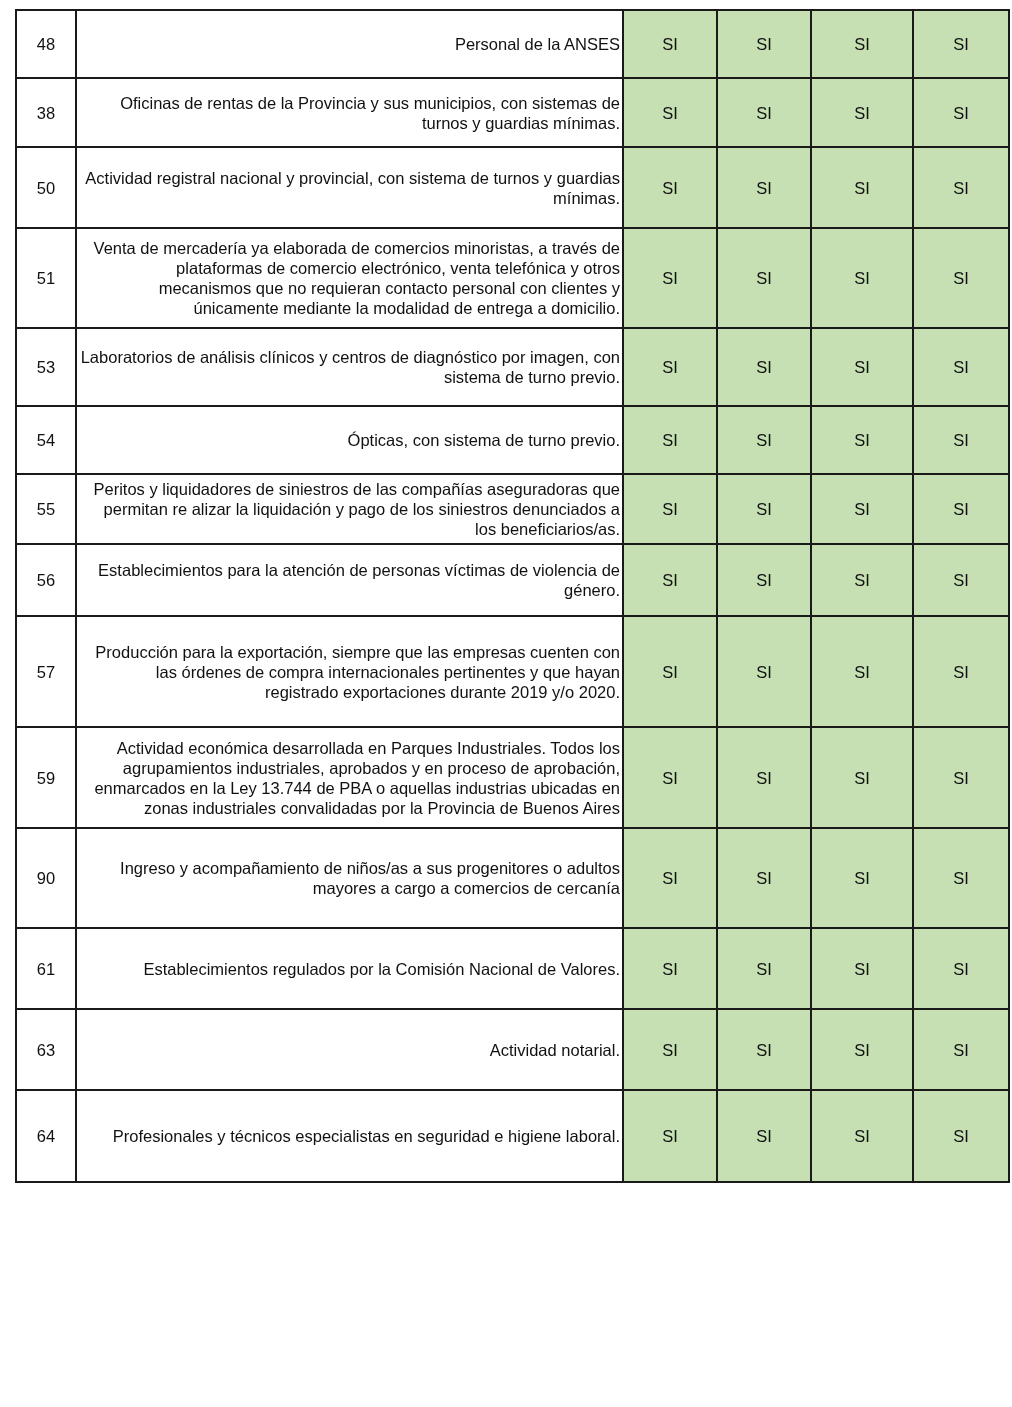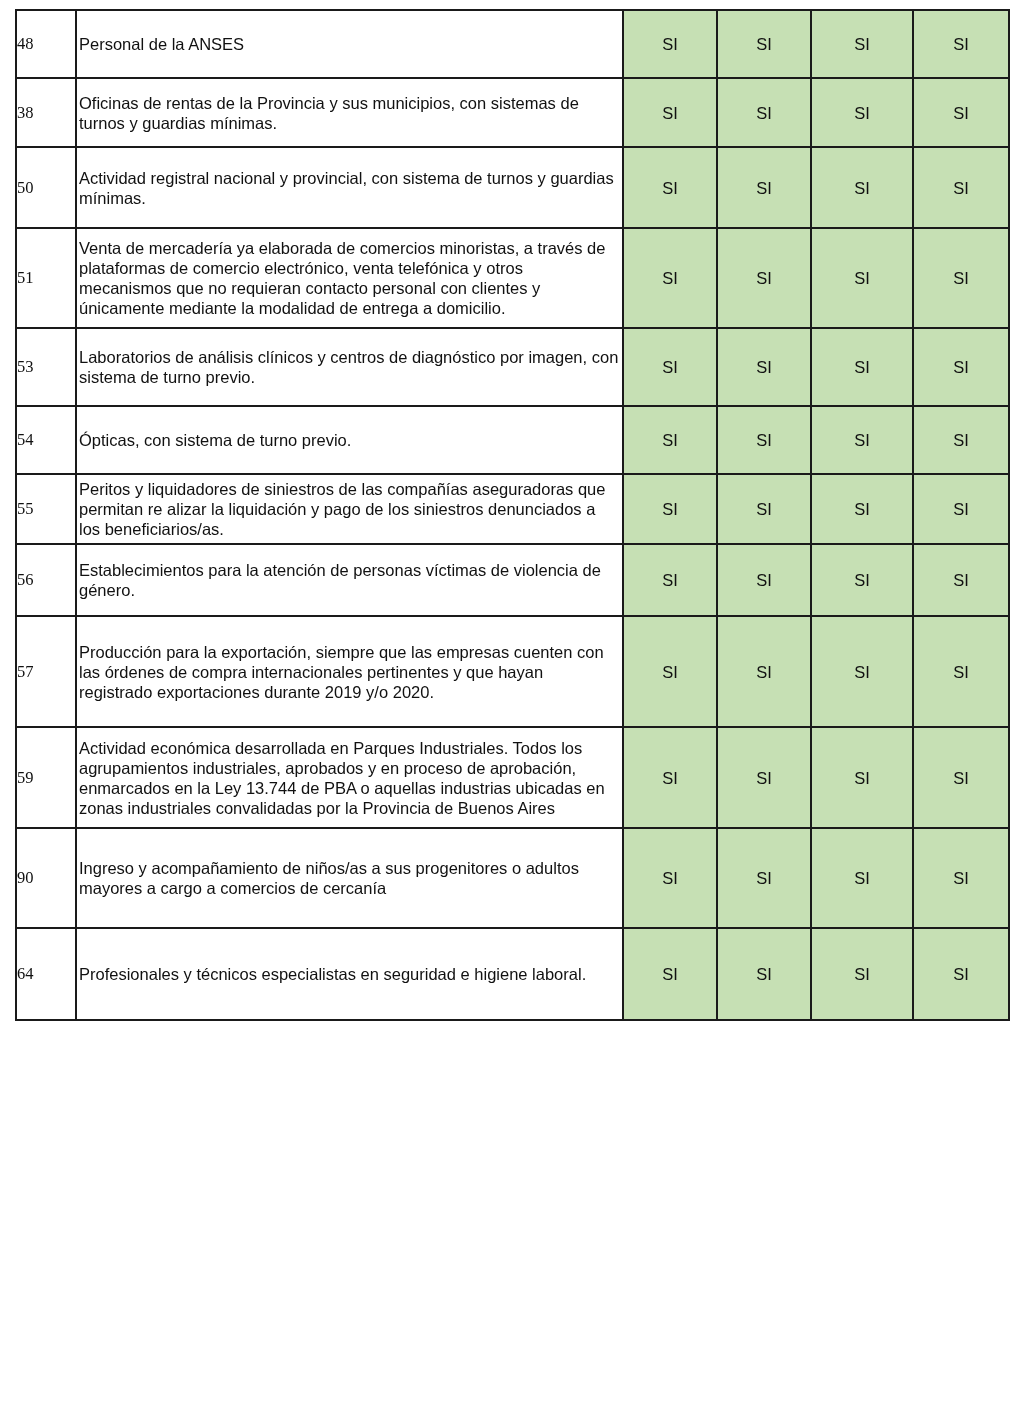--- a/index.html
+++ b/index.html
@@ -25,26 +25,25 @@
     }
     table.activities td {
       border: 2px solid #1a1a1a;
       padding: 0;
       font-size: 16.5px;
       line-height: 20px;
       vertical-align: middle;
     }
     td.num {
       width: 58px;
-      text-align: left;
-      font-family: Liberation Serif, serif;
+      text-align: center;
     }
     td.desc {
       width: 541px;
-      text-align: left;
+      text-align: right;
       padding-left: 2px !important;
       padding-right: 2px !important;
     }
     td.si {
       background: #c6e0b4;
       text-align: center;
     }
     td.si.c1 { width: 92px; }
     td.si.c2 { width: 92px; }
     td.si.c3 { width: 100px; }
@@ -136,20 +135,36 @@
       <td class="si c4">SI</td>
     </tr>
     <tr style="height:100px">
       <td class="num">90</td>
       <td class="desc">Ingreso y acompañamiento de niños/as a sus progenitores o adultos mayores a cargo a comercios de cercanía</td>
       <td class="si c1">SI</td>
       <td class="si c2">SI</td>
       <td class="si c3">SI</td>
       <td class="si c4">SI</td>
     </tr>
+    <tr style="height:81px">
+      <td class="num">61</td>
+      <td class="desc">Establecimientos regulados por la Comisión Nacional de Valores.</td>
+      <td class="si c1">SI</td>
+      <td class="si c2">SI</td>
+      <td class="si c3">SI</td>
+      <td class="si c4">SI</td>
+    </tr>
+    <tr style="height:81px">
+      <td class="num">63</td>
+      <td class="desc">Actividad notarial.</td>
+      <td class="si c1">SI</td>
+      <td class="si c2">SI</td>
+      <td class="si c3">SI</td>
+      <td class="si c4">SI</td>
+    </tr>
     <tr style="height:92px">
       <td class="num">64</td>
       <td class="desc">Profesionales y técnicos especialistas en seguridad e higiene laboral.</td>
       <td class="si c1">SI</td>
       <td class="si c2">SI</td>
       <td class="si c3">SI</td>
       <td class="si c4">SI</td>
     </tr>
   </tbody>
 </table>

